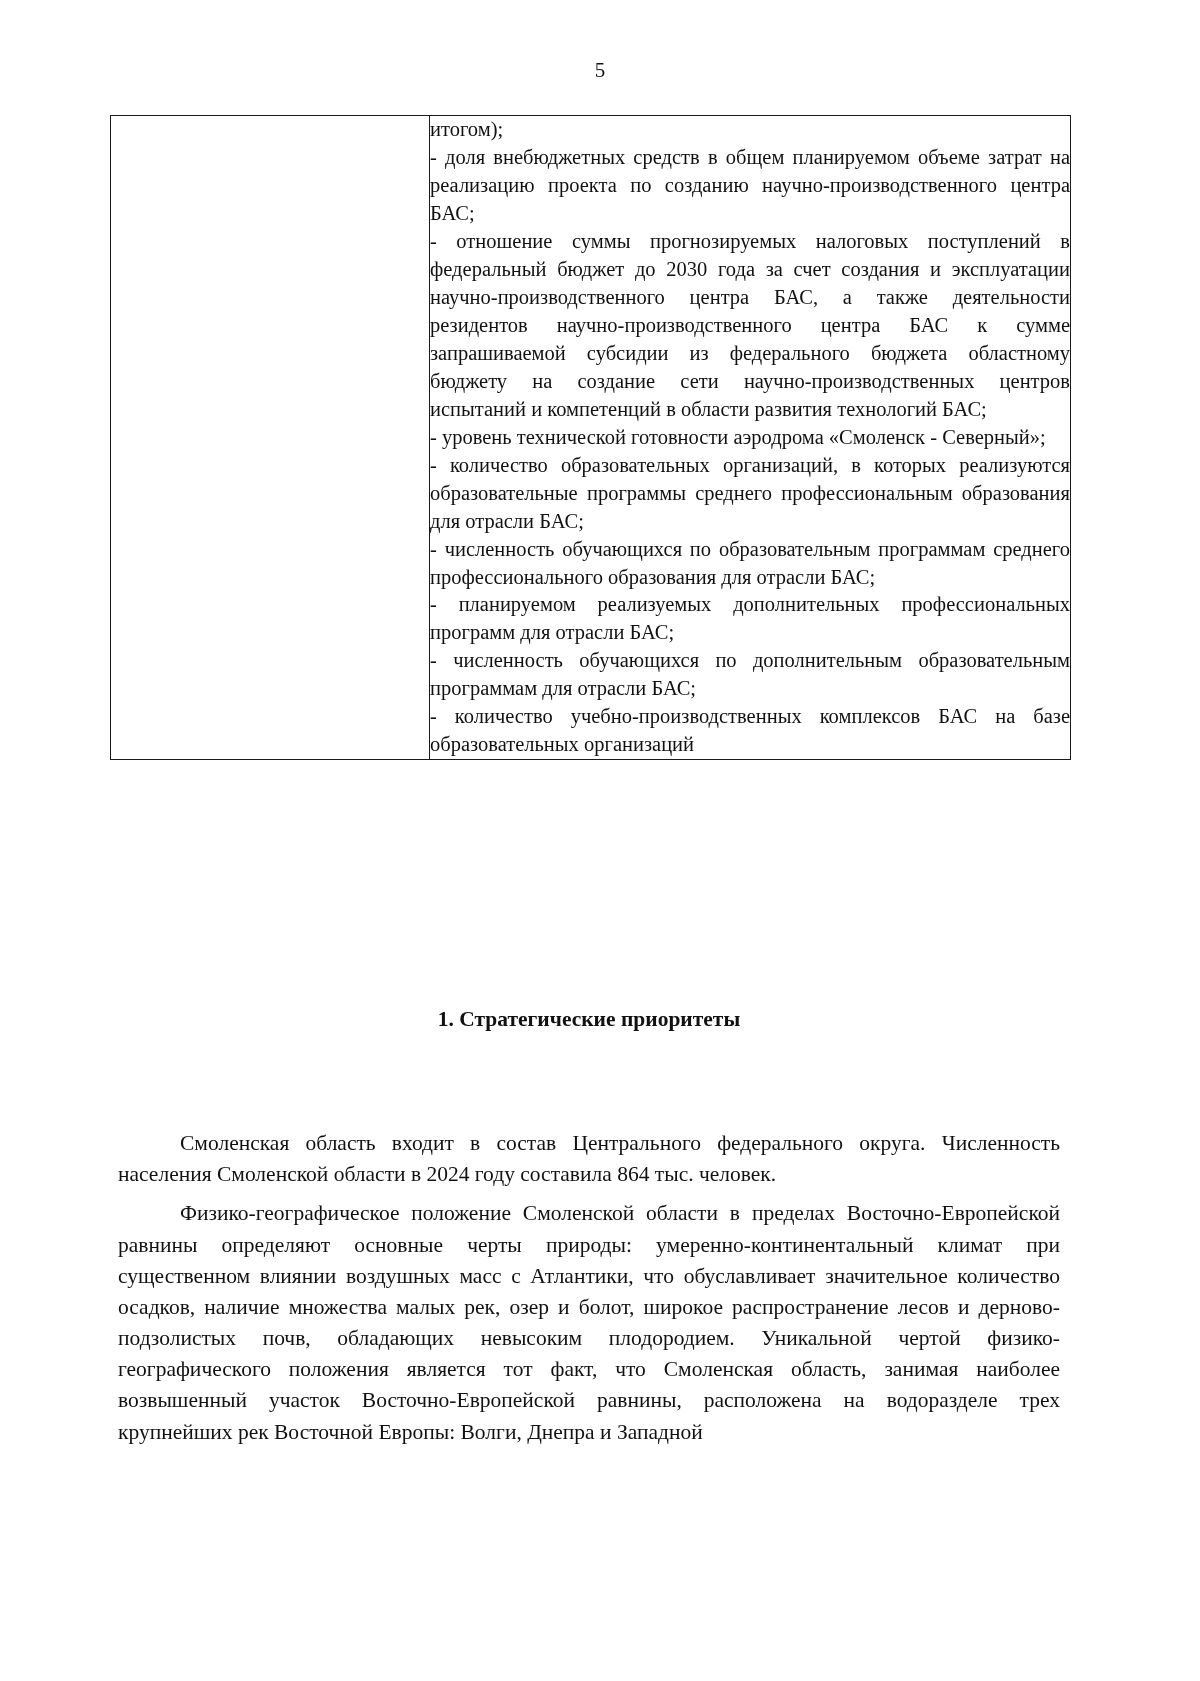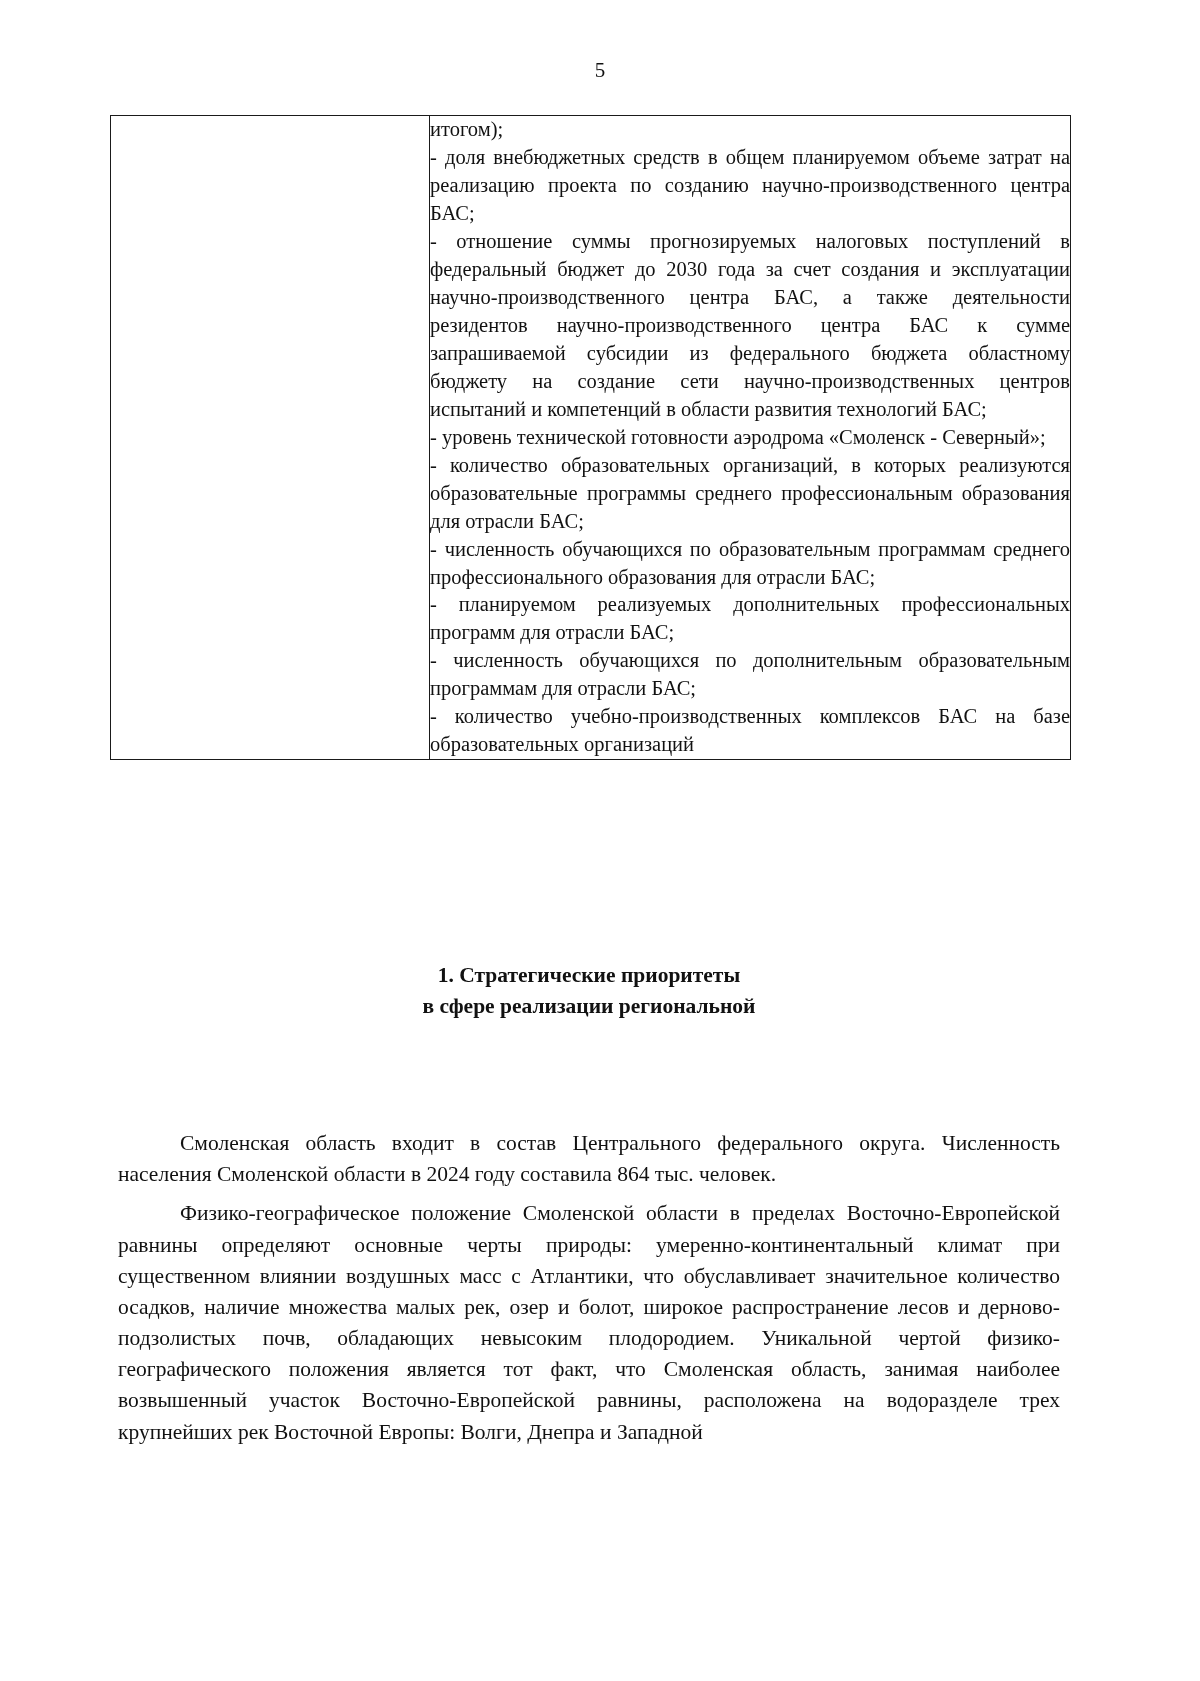--- a/index.html
+++ b/index.html
@@ -59,21 +59,21 @@
     margin: 0;
     hyphens: none;
   }
   .cell-par.last-line-left {
     text-align-last: left;
   }
 
   
   .heading {
     position: absolute;
-    top: 960px;
+    top: 1004px;
     left: 110px;
     width: 958px;
     text-align: center;
     font-weight: bold;
     font-size: 21.5px;
     line-height: 1.42;
   }
 
   
   .body-text {
@@ -118,21 +118,20 @@
           <p class="cell-par last-line-left">- численность обучающихся по дополнительным образовательным программам для отрасли БАС;</p>
           <p class="cell-par last-line-left">- количество учебно-производственных комплексов БАС на базе образовательных организаций</p>
         </td>
       </tr>
     </tbody>
       </table>
   </div>
 
   <div class="heading">
     <div>1. Стратегические приоритеты</div>
-    <div>в сфере реализации региональной</div>
   </div>
 
   <div class="body-text">
     <p>Смоленская область входит в состав Центрального федерального округа. Численность населения Смоленской области в 2024 году составила 864 тыс. человек.</p>
     <p class="last-left">Физико-географическое положение Смоленской области в пределах Восточно-Европейской равнины определяют основные черты природы: умеренно-континентальный климат при существенном влиянии воздушных масс с Атлантики, что обуславливает значительное количество осадков, наличие множества малых рек, озер и болот, широкое распространение лесов и дерново-подзолистых почв, обладающих невысоким плодородием. Уникальной чертой физико-географического положения является тот факт, что Смоленская область, занимая наиболее возвышенный участок Восточно-Европейской равнины, расположена на водоразделе трех крупнейших рек Восточной Европы: Волги, Днепра и Западной</p>
   </div>
 
 </div>
 
 </body></html>

